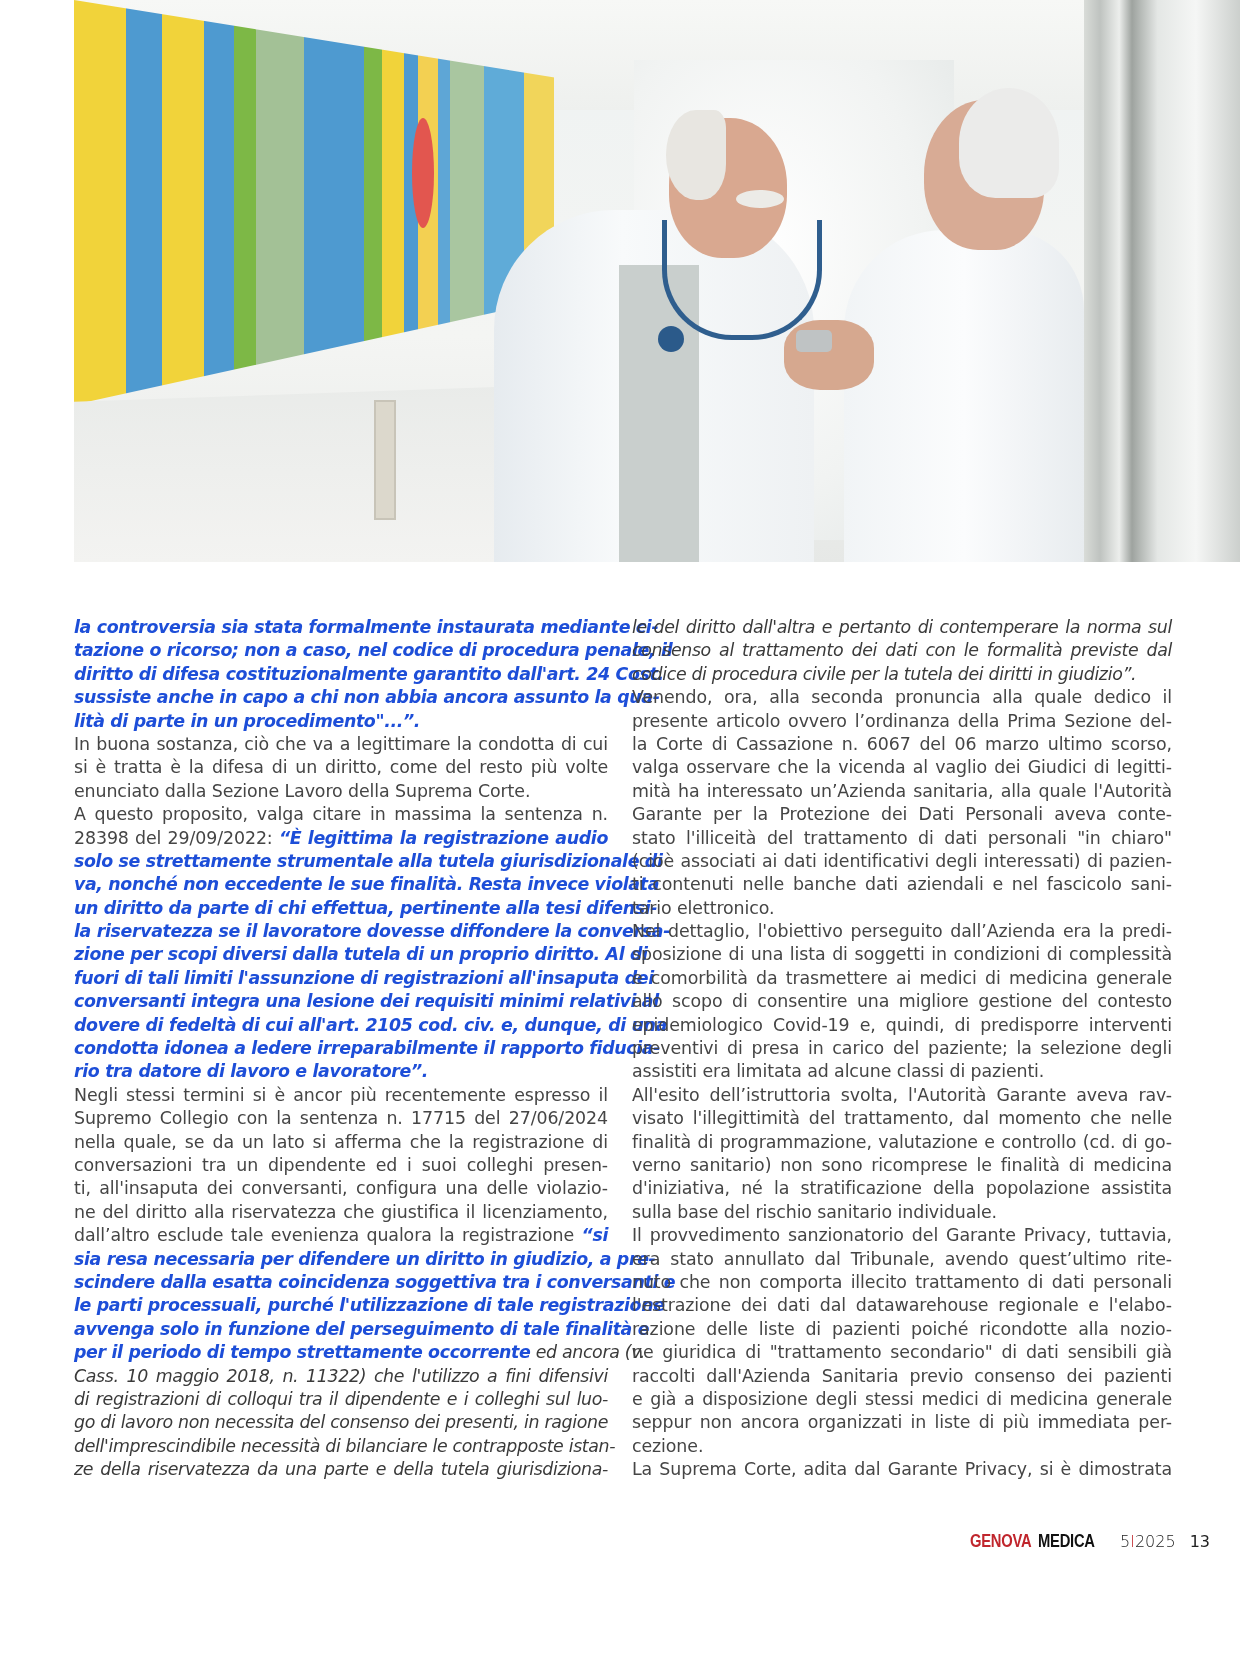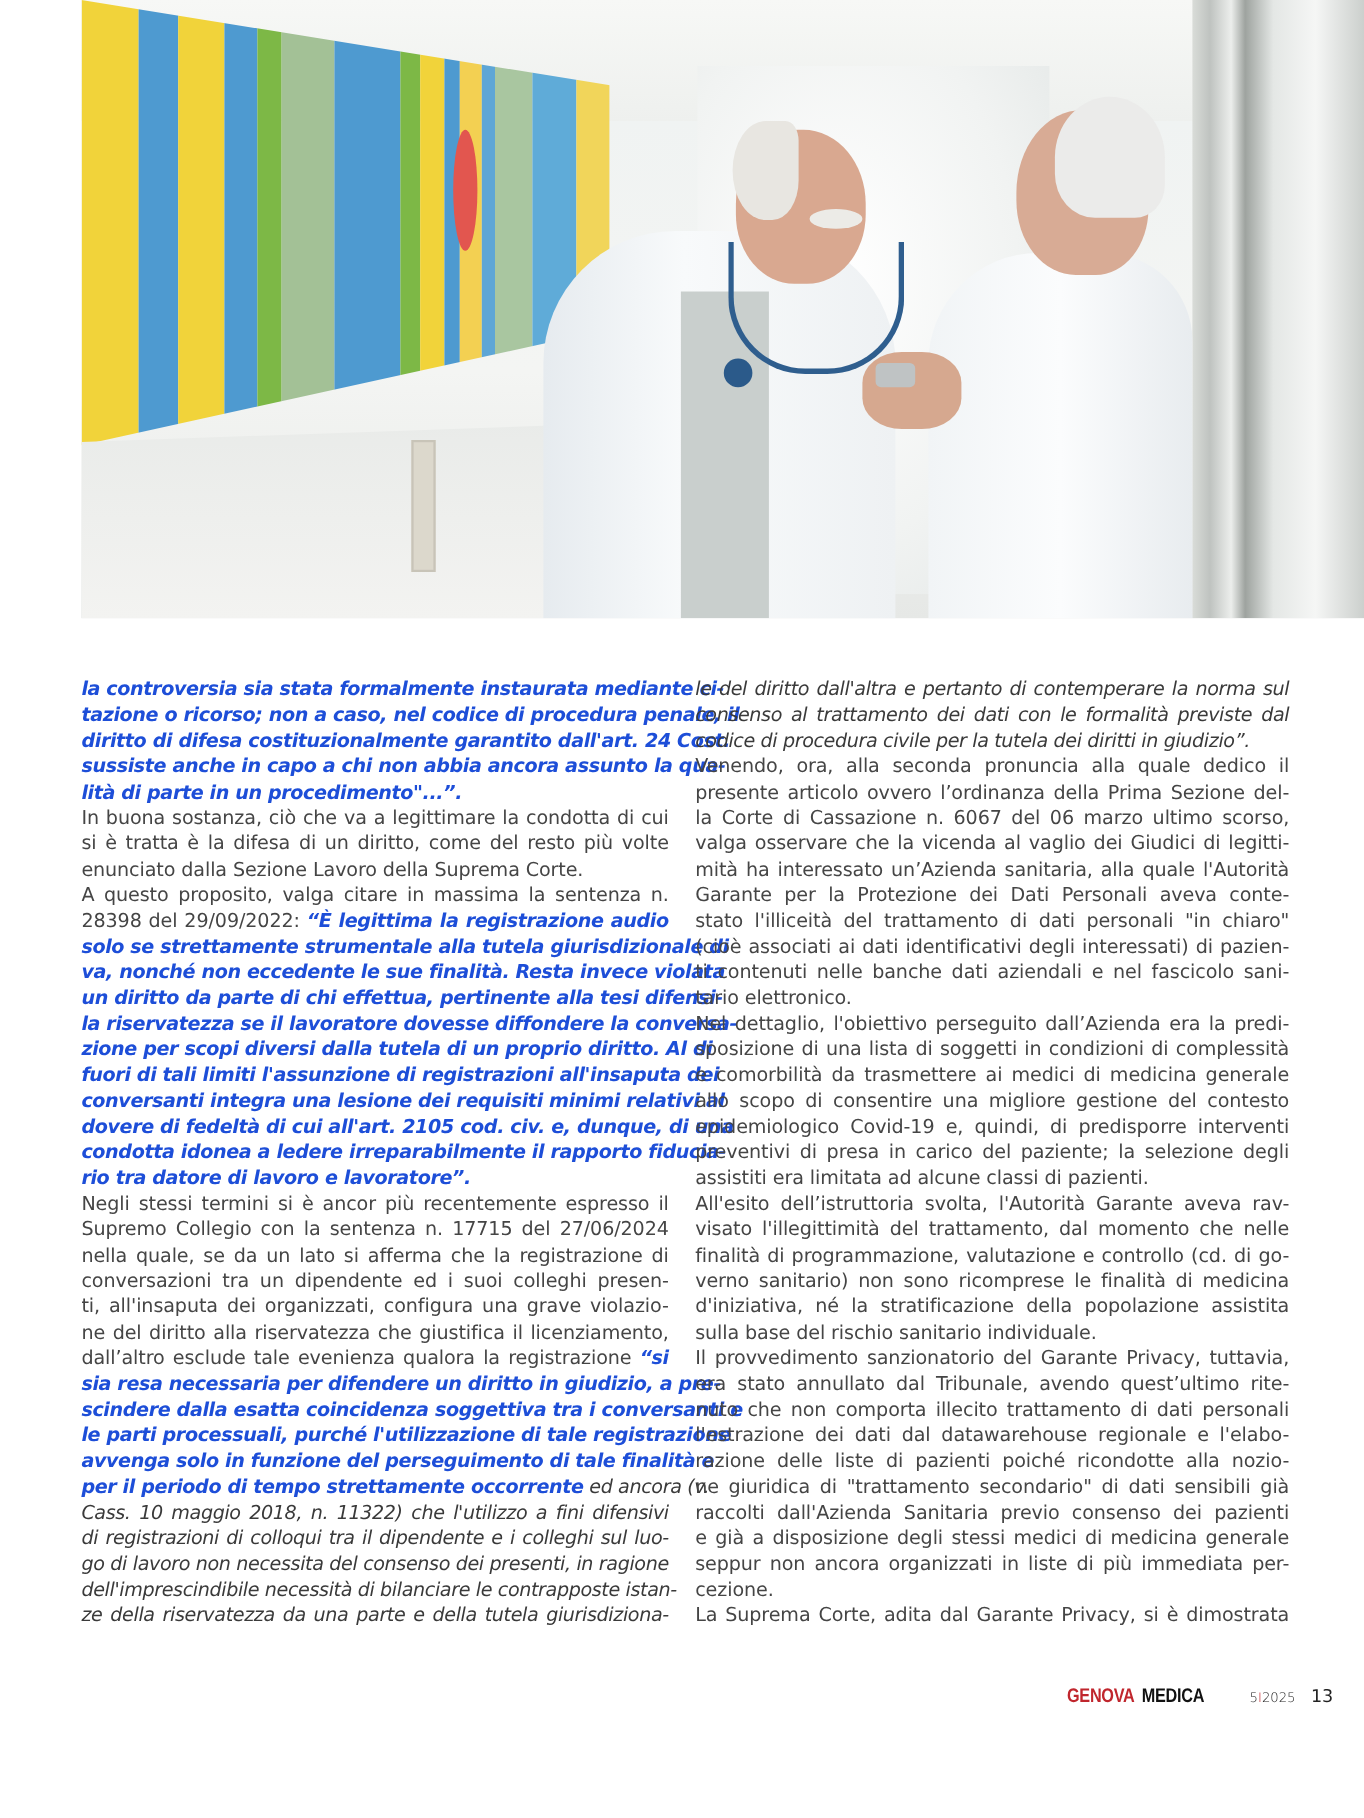--- a/index.html
+++ b/index.html
@@ -52,21 +52,21 @@
   .line { display: block; white-space: nowrap; text-align: justify; text-align-last: justify; height: 23.4px; overflow: visible; font-weight: 300; letter-spacing: -0.1px; }
   .line.last { text-align-last: left; }
   .seg-bi { font-weight: 700; font-style: italic; color: #1d4ed8; letter-spacing: -0.35px; }
   .seg-i { font-style: italic; letter-spacing: -0.35px; }
   .seg-r { font-weight: 400; color: #454545; }
 
   
   .footer { position: absolute; top: 1531px; left: 970px; height: 24px; display: flex; align-items: baseline; }
   .brand-genova { font-family: "Liberation Sans", sans-serif; font-weight: 700; font-size: 18px; color: #c0262d; letter-spacing: -0.3px; transform: scaleX(0.82); transform-origin: left; display: inline-block; width: 64px; }
   .brand-medica { font-family: "Liberation Sans", sans-serif; font-weight: 700; font-size: 18px; color: #111; letter-spacing: -0.3px; transform: scaleX(0.82); transform-origin: left; display: inline-block; width: 82px; margin-left: 4px; }
-  .issue { font-size: 12px; color: #222; margin-left: 16px; font-weight: 300; text-align: center; }
+  .issue { font-size: 16px; color: #222; margin-left: 0; font-weight: 300; text-align: center; }
   .issue .sep { color: #c0262d; }
   .page-num { font-size: 16px; color: #222; margin-left: 14px; }
 </style>
 </head>
 <body>
 
 <div class="photo">
   <div class="ceiling"></div>
   <div class="mural" id="mural">
       <div class="stripe" style="left: 0px; width: 52px; background: rgb(241, 211, 58);"></div>
@@ -123,21 +123,21 @@
     <span class="line"><span class="seg-bi">zione per scopi diversi dalla tutela di un proprio diritto. Al di</span></span>
     <span class="line"><span class="seg-bi">fuori di tali limiti l'assunzione di registrazioni all'insaputa dei</span></span>
     <span class="line"><span class="seg-bi">conversanti integra una lesione dei requisiti minimi relativi al</span></span>
     <span class="line"><span class="seg-bi">dovere di fedeltà di cui all'art. 2105 cod. civ. e, dunque, di una</span></span>
     <span class="line"><span class="seg-bi">condotta idonea a ledere irreparabilmente il rapporto fiducia-</span></span>
     <span class="line last"><span class="seg-bi">rio tra datore di lavoro e lavoratore”.</span></span>
     <span class="line"><span class="seg-r">Negli stessi termini si è ancor più recentemente espresso il</span></span>
     <span class="line"><span class="seg-r">Supremo Collegio con la sentenza n. 17715 del 27/06/2024</span></span>
     <span class="line"><span class="seg-r">nella quale, se da un lato si afferma che la registrazione di</span></span>
     <span class="line"><span class="seg-r">conversazioni tra un dipendente ed i suoi colleghi presen-</span></span>
-    <span class="line"><span class="seg-r">ti, all'insaputa dei organizzati, configura una grave violazio-</span></span>
+    <span class="line"><span class="seg-r">ti, all'insaputa dei conversanti, configura una delle violazio-</span></span>
     <span class="line"><span class="seg-r">ne del diritto alla riservatezza che giustifica il licenziamento,</span></span>
     <span class="line"><span class="seg-r">dall’altro esclude tale evenienza  qualora la registrazione </span><span class="seg-bi">“si</span></span>
     <span class="line"><span class="seg-bi">sia resa necessaria per difendere un diritto in giudizio, a pre-</span></span>
     <span class="line"><span class="seg-bi">scindere dalla esatta coincidenza soggettiva tra i conversanti e</span></span>
     <span class="line"><span class="seg-bi">le parti processuali, purché l'utilizzazione di tale registrazione</span></span>
     <span class="line"><span class="seg-bi">avvenga solo in funzione del perseguimento di tale finalità e</span></span>
     <span class="line"><span class="seg-bi">per il periodo di tempo strettamente occorrente</span><span class="seg-i"> ed ancora (v.</span></span>
     <span class="line"><span class="seg-i">Cass. 10 maggio 2018, n. 11322) che l'utilizzo a fini difensivi</span></span>
     <span class="line"><span class="seg-i">di registrazioni di colloqui tra il dipendente e i colleghi sul luo-</span></span>
     <span class="line"><span class="seg-i">go di lavoro non necessita del consenso dei presenti, in ragione</span></span>

